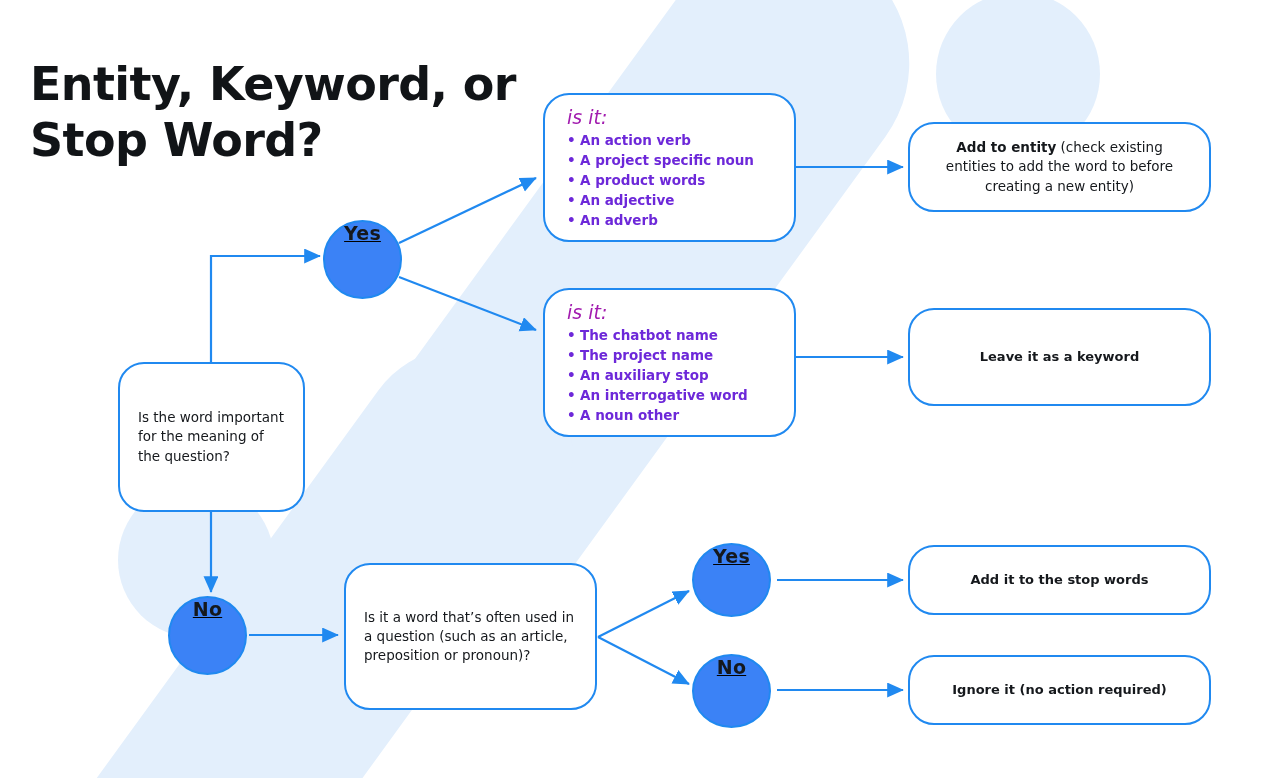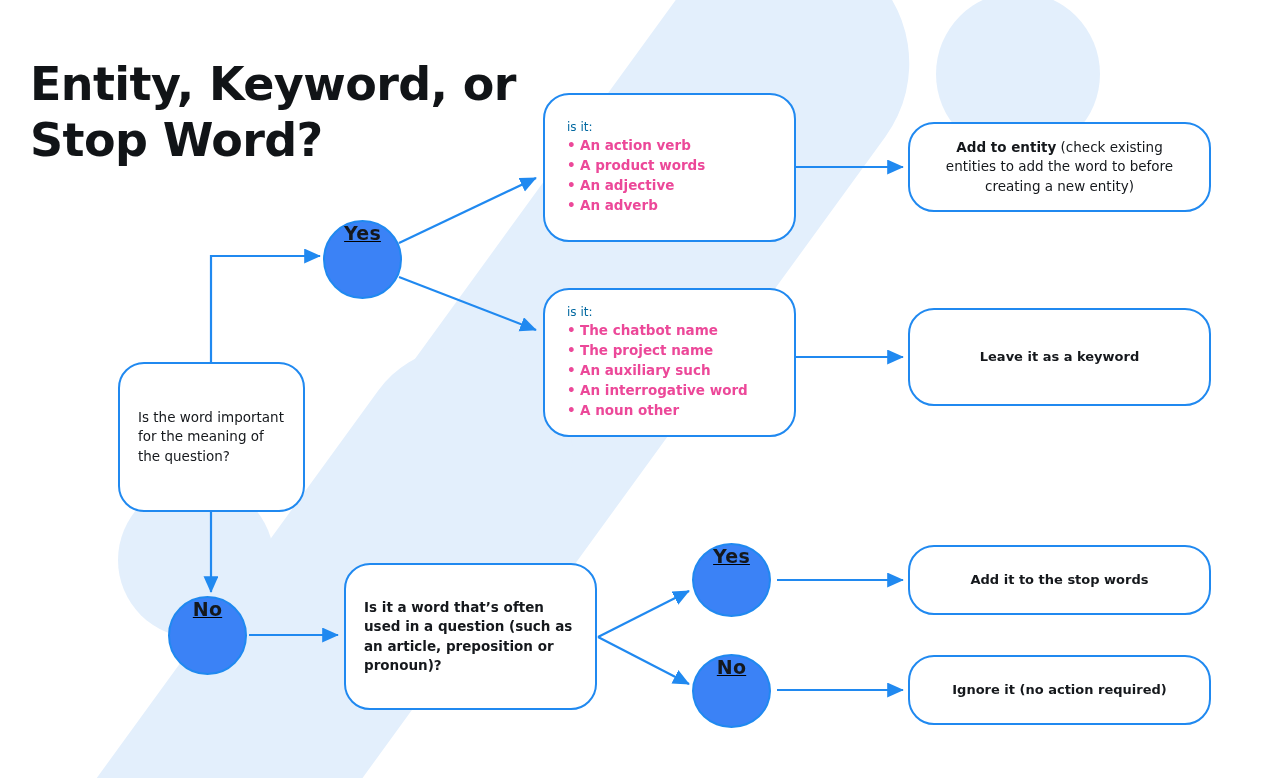--- a/index.html
+++ b/index.html
@@ -64,35 +64,36 @@
     line-height: 1.42;
     color: #15181c;
     padding: 0 18px;
     white-space: pre-line;
   }
   .node-text.semi { font-weight: bold; font-size: 13px; }
 
   .list-node { align-items: center; }
   .list-wrap { padding: 0 22px; width: 100%; }
   .list-lead {
-    font-size: 12px;
-    color: #0369a1;
+    font-size: 19px;
+    color: #a21caf;
     line-height: 1.45;
     font-weight: normal;
+    font-style: italic;
   }
   .list-wrap ul {
     margin: 0;
     padding: 0;
     list-style: none;
   }
   .list-wrap li {
     font-size: 13.5px;
     line-height: 1.48;
     font-weight: bold;
-    color: #ec4899;
+    color: #6d28d9;
     padding-left: 13px;
     position: relative;
   }
   .list-wrap li::before {
     content: "\2022";
     position: absolute;
     left: 0;
     top: -0.5px;
   }
 
@@ -178,51 +179,52 @@
 
     <div class="circle" style="left:168px; top:596px; width:79px; height:79px;">
       <span>No</span>
     </div>
 
     <div class="node list-node" style="left:543px; top:93px; width:253px; height:149px;">
       <div class="list-wrap">
         <div class="list-lead">is it:</div>
         <ul>
             <li>An action verb</li>
+            <li>A project specific noun</li>
             <li>A product words</li>
             <li>An adjective</li>
             <li>An adverb</li>
           </ul>
       </div>
     </div>
 
     <div class="node list-node" style="left:543px; top:288px; width:253px; height:149px;">
       <div class="list-wrap">
         <div class="list-lead">is it:</div>
         <ul>
             <li>The chatbot name</li>
             <li>The project name</li>
-            <li>An auxiliary such</li>
+            <li>An auxiliary stop</li>
             <li>An interrogative word</li>
             <li>A noun other</li>
           </ul>
       </div>
     </div>
 
     <div class="node" style="left:908px; top:122px; width:303px; height:90px;">
       <div class="rich" style="padding:0 30px;">
         <b>Add to entity</b><span> (check existing entities to add the word to before creating a new entity)</span>
       </div>
     </div>
 
     <div class="node centered" style="left:908px; top:308px; width:303px; height:98px;">
       <div class="node-text semi">Leave it as a keyword</div>
     </div>
 
-    <div class="node" style="left:344px; top:563px; width:253px; height:147px;font-weight:bold;">
+    <div class="node" style="left:344px; top:563px; width:253px; height:147px;">
       <div class="node-text">Is it a word that’s often used in a question (such as an article, preposition or pronoun)?</div>
     </div>
 
     <div class="circle" style="left:692px; top:543px; width:79px; height:74px;">
       <span>Yes</span>
     </div>
 
     <div class="circle" style="left:692px; top:654px; width:79px; height:74px;">
       <span>No</span>
     </div>

